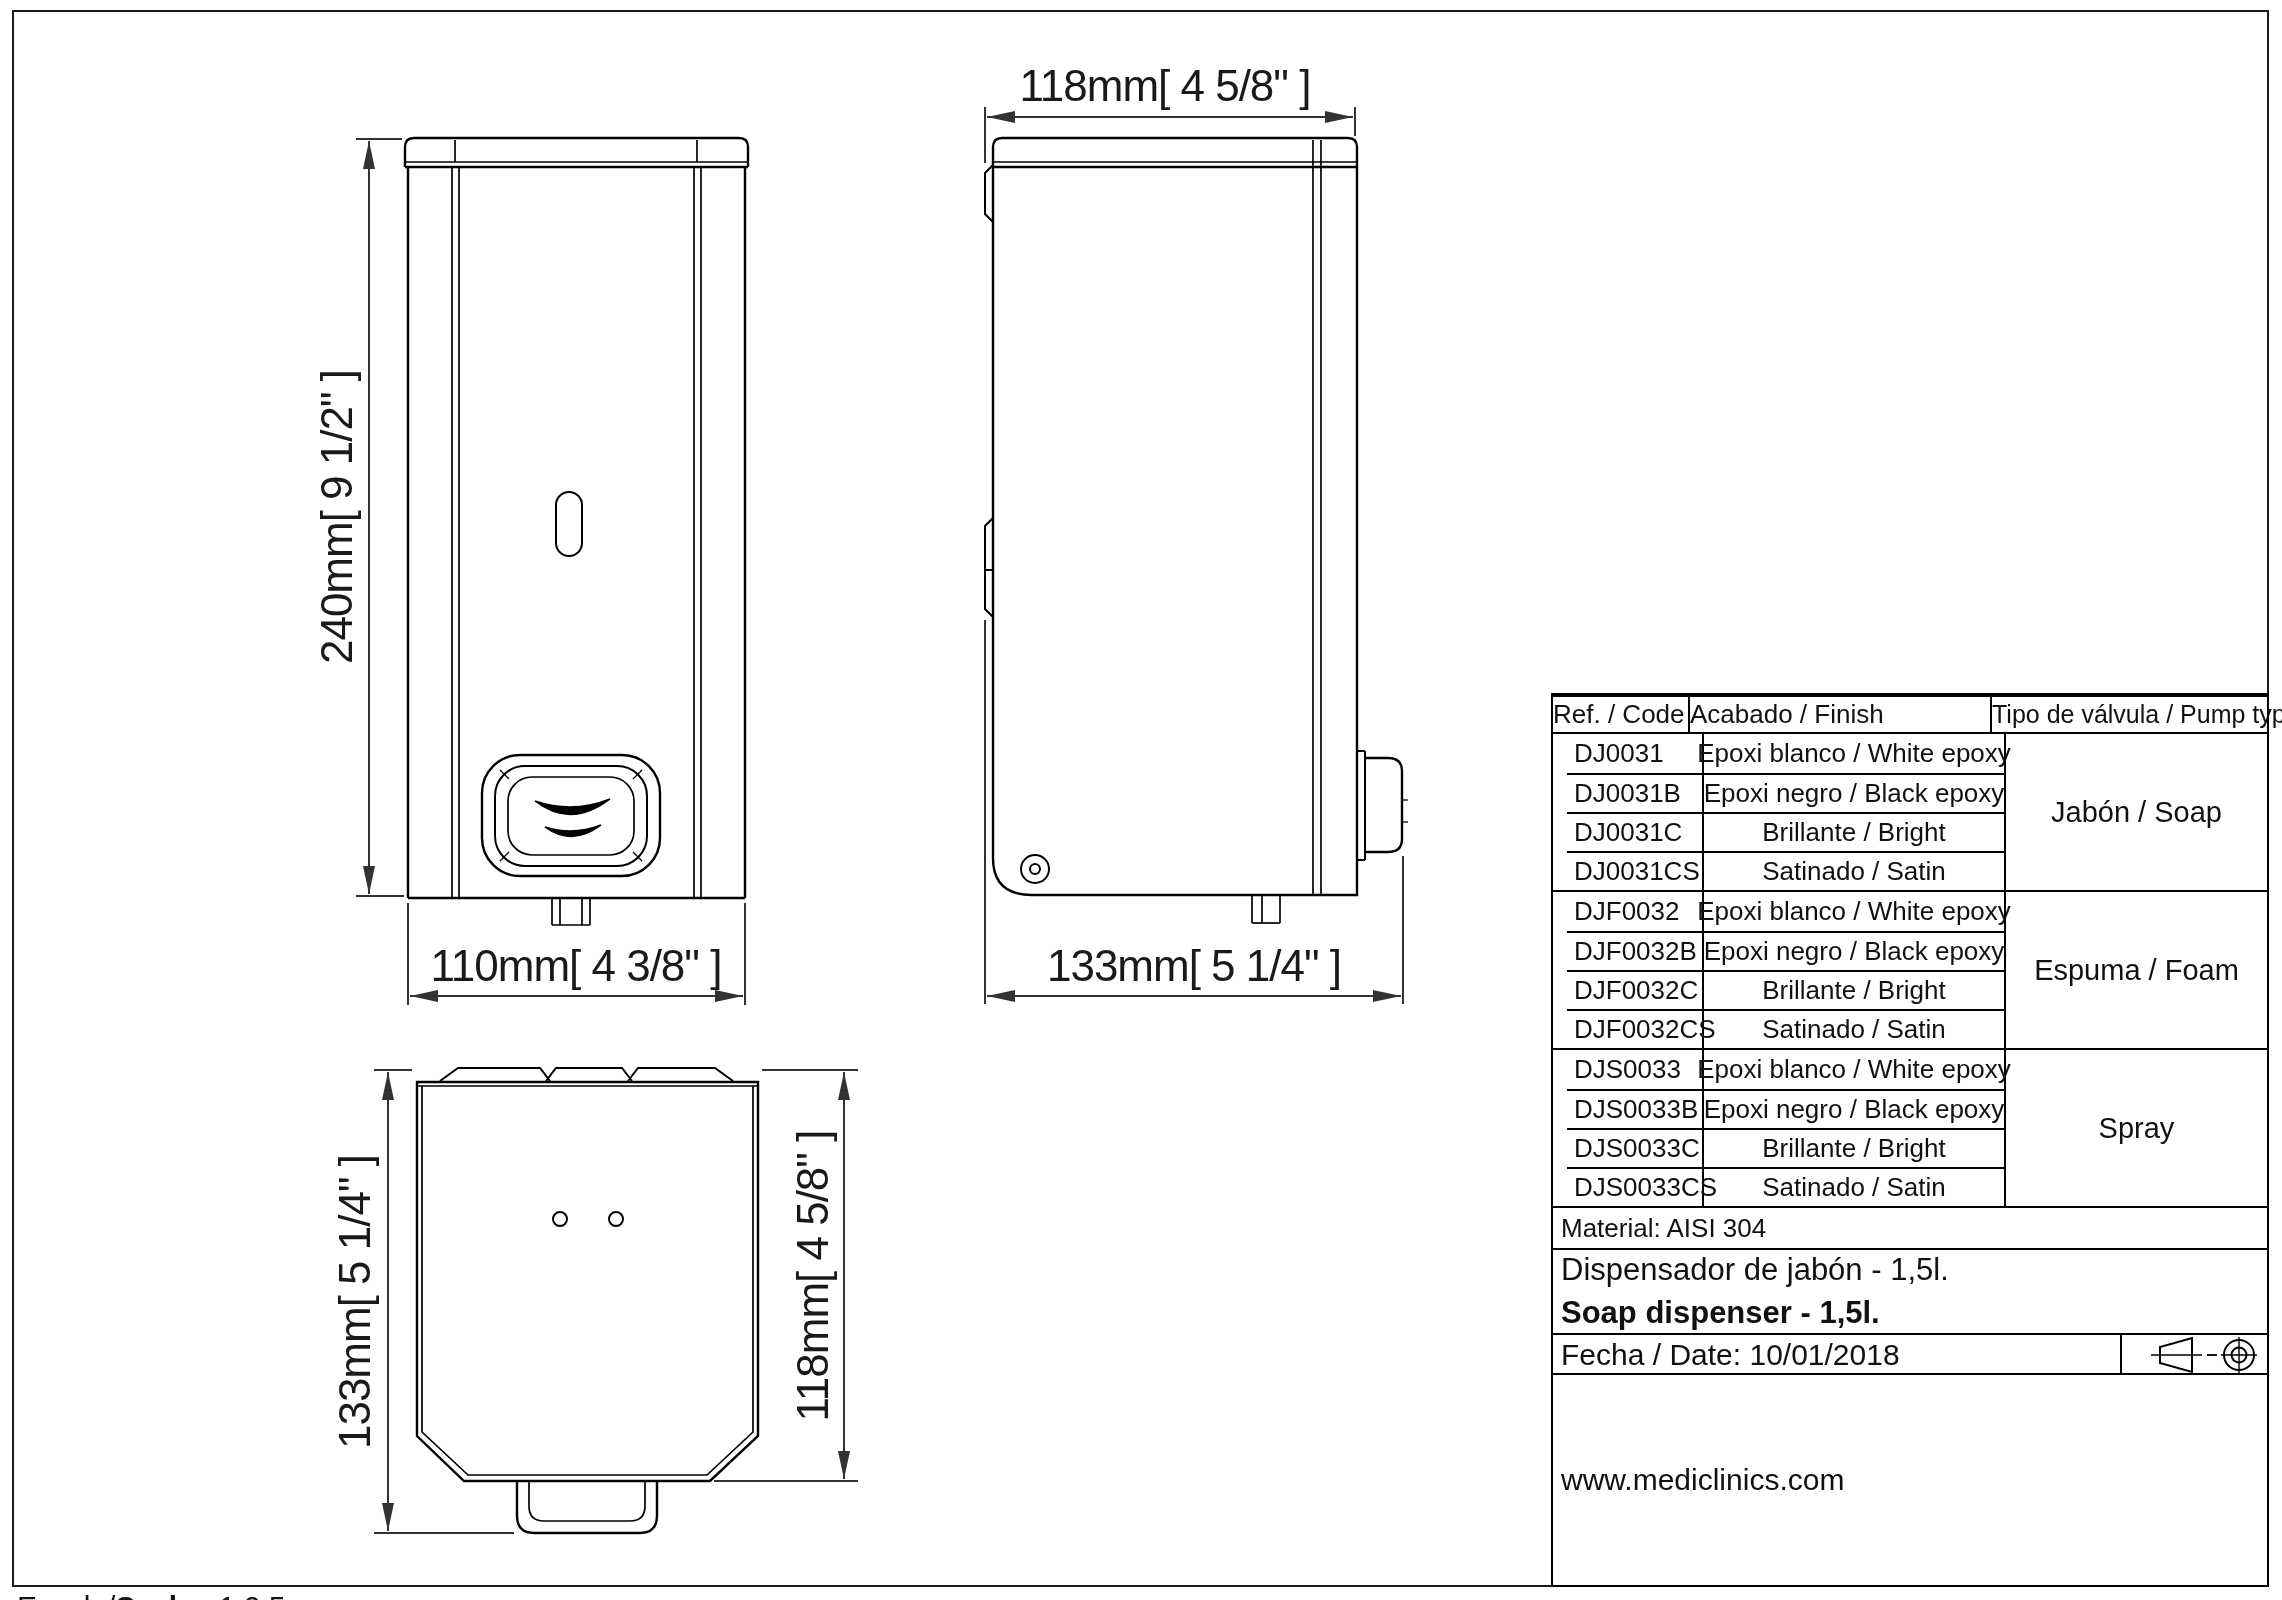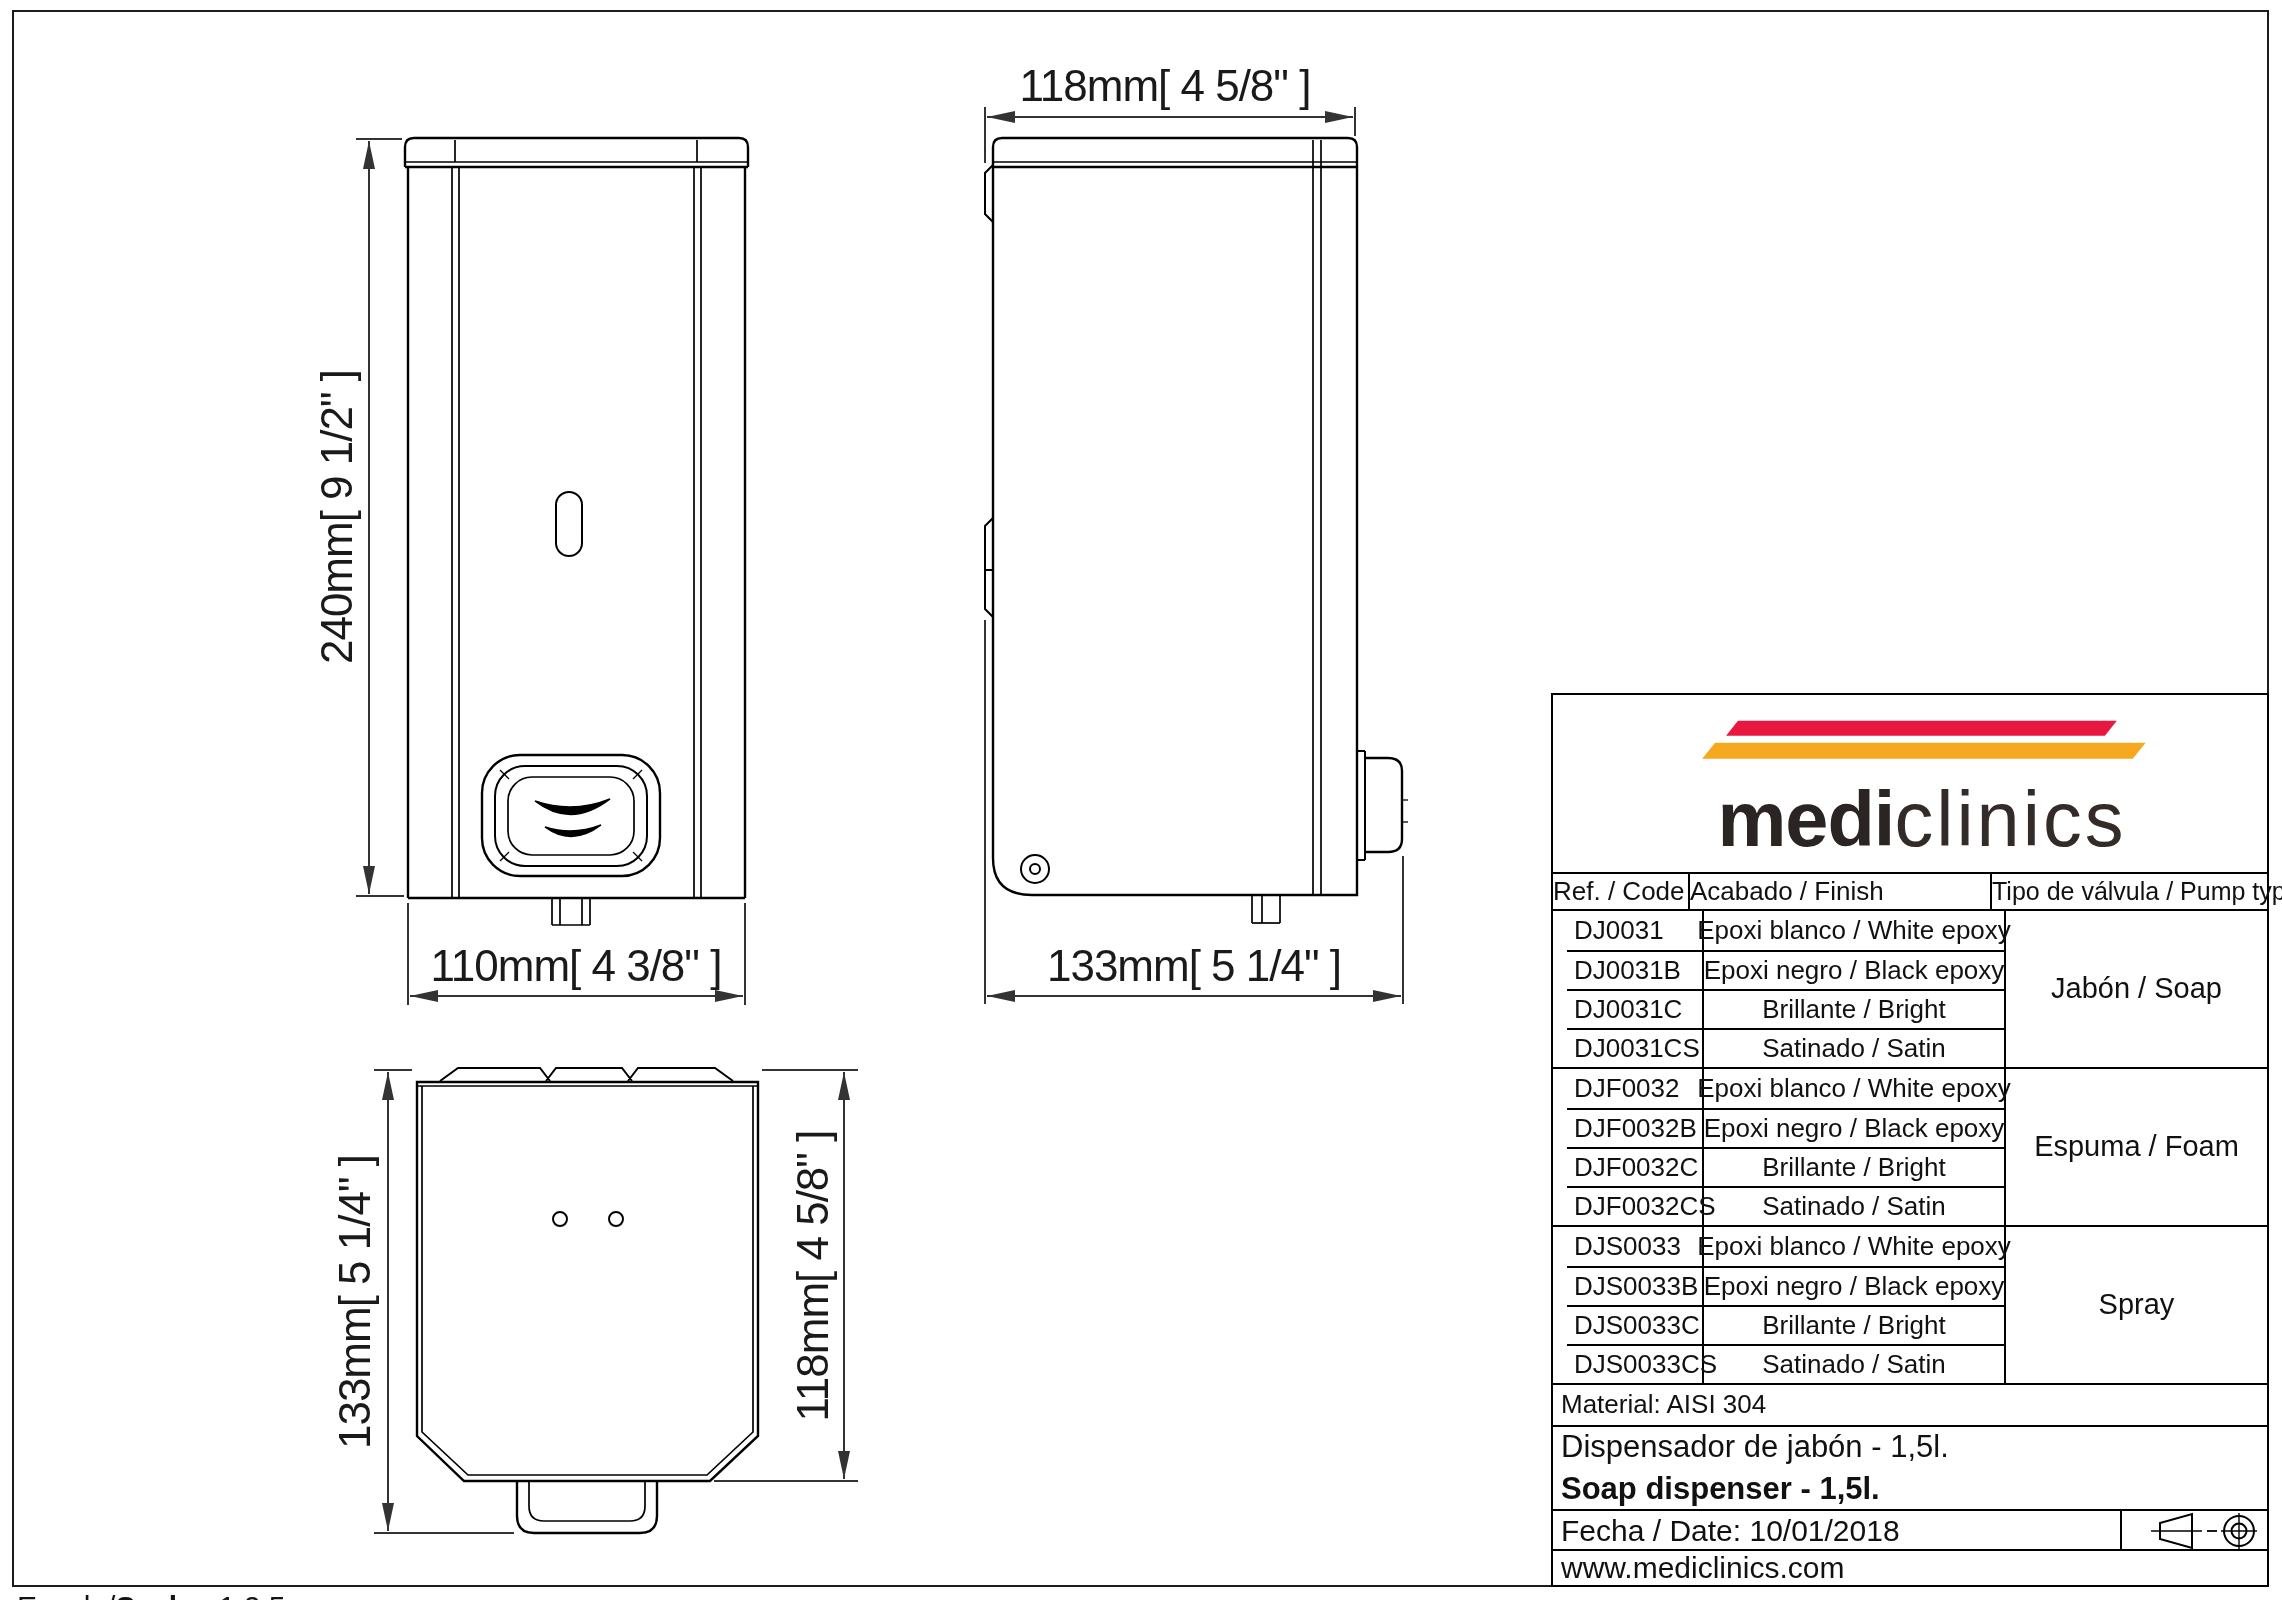--- a/index.html
+++ b/index.html
@@ -166,27 +166,20 @@
       <text class="dimlbl" transform="translate(828,1276) rotate(-90)" text-anchor="middle">118mm[ 4 5/8" ]</text>
     </g>
   </svg>
 
   <div class="notes">
     <div><span>Escala/</span><b>Scale</b><span>:  1:2.5</span></div>
     
   </div>
 
   <div class="tb">
-    <div class="tb-logo">
-      <svg viewBox="0 0 718 178">
-        <polygon points="186,26 567,26 555,41 174,41" fill="#e8173f"></polygon>
-        <polygon points="163,48 596,48 583,64 150,64" fill="#f6a81e"></polygon>
-        <text x="371" y="152" text-anchor="middle"><tspan class="wm-b">medi</tspan><tspan class="wm-l">clinics</tspan></text>
-      </svg>
-    </div>
 
     <div class="row3 tb-head">
       <div class="c c1"><span>Ref. / </span><b>Code</b></div>
       <div class="c c2"><span>Acabado / </span><b>Finish</b></div>
       <div class="c c3"><span>Tipo de válvula / </span><b>Pump type</b></div>
     </div>
 
     <div class="grp">
       <div class="cellC" style="grid-row:1">DJ0031</div>
       <div class="cellF" style="grid-row:1"><span>Epoxi blanco / </span><b>White epoxy</b></div>

